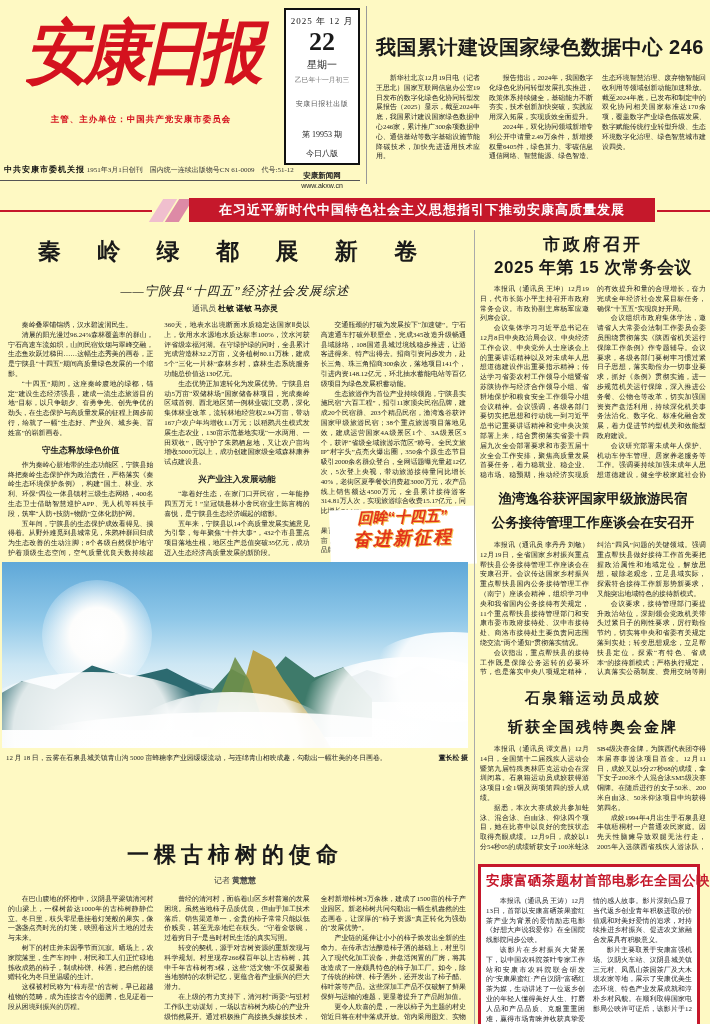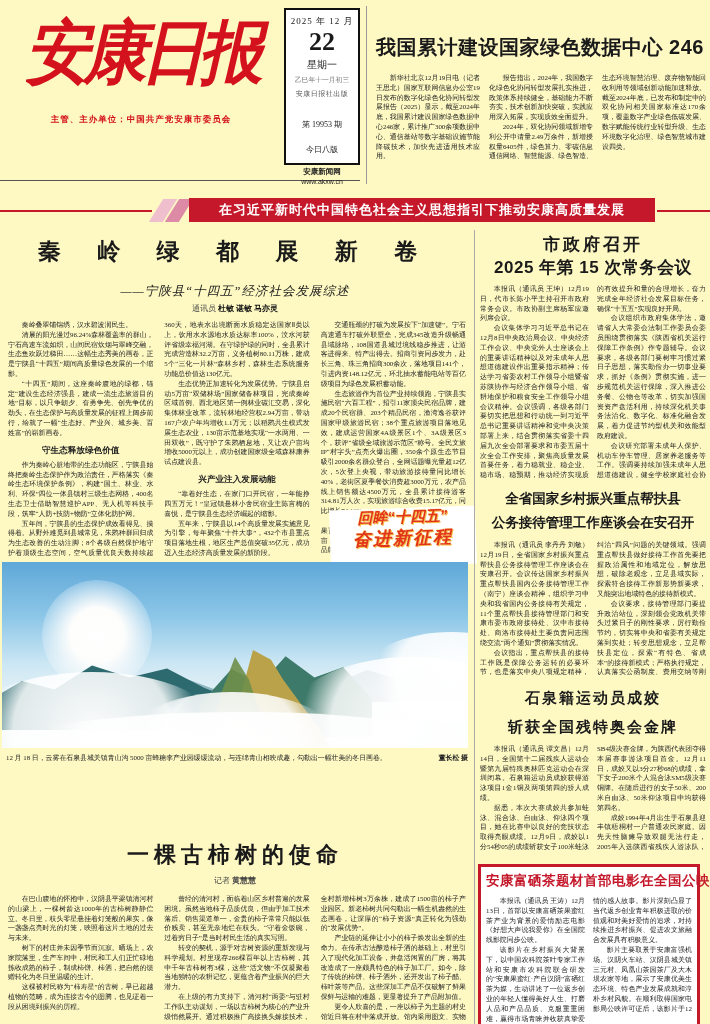--- a/index.html
+++ b/index.html
@@ -17,23 +17,23 @@
               white-space:nowrap;letter-spacing:0;}
   .mast-strip b{font-size:8px;letter-spacing:1px;color:#111;}
   .strip-rule{position:absolute;left:0;top:180px;width:360px;height:1px;background:#555;}
   
   .datebox{position:absolute;left:284px;top:8px;width:72px;height:148px;border:2px solid #111;
            text-align:center;padding-top:5px;background:#fff;}
   .db-month{font-size:9px;letter-spacing:1px;}
   .db-day{font-size:26px;font-weight:bold;line-height:1.1;}
   .db-week{font-size:10px;margin-top:1px;}
   .db-lunar{font-size:6.8px;color:#777;margin-top:3px;}
-  .db-pub{font-size:7px;color:#555;margin-top:4px;letter-spacing:0.5px;}
+  .db-pub{font-size:7px;color:#555;margin-top:14px;letter-spacing:0.5px;}
   .db-issue{font-size:8px;margin-top:20px;}
-  .db-pages{font-size:8px;margin-top:14px;}
+  .db-pages{font-size:8px;margin-top:8px;}
   .db-site{font-size:7.5px;font-weight:bold;margin-top:12px;}
   .db-url{font-size:7px;font-family:"Liberation Sans",sans-serif;margin-top:1px;}
   .head-vrule{position:absolute;left:366px;top:6px;width:1px;height:178px;background:#999;}
   
   .topstory{position:absolute;left:376px;top:34px;width:330px;}
   .topstory h1{margin:0;font-family:"Liberation Sans",sans-serif;font-weight:bold;
                font-size:20px;letter-spacing:0.5px;white-space:nowrap;}
   .topstory .body{margin-top:12px;column-count:3;column-gap:9px;height:96px;overflow:hidden;}
   
   .bt{font-size:6.9px;line-height:1.42;text-align:justify;color:#222;}
@@ -113,20 +113,24 @@
 </style>
 </head>
 <body>
 
 <div class="page">
 
   <div class="mast">
     <div class="mast-title">安康日报</div>
     <div class="mast-sponsor">主管、主办单位：中国共产党安康市委员会</div>
   </div>
+  <div class="mast-strip">
+    <b>中共安康市委机关报</b>
+    <span>1951年3月1日创刊　国内统一连续出版物号CN 61-0009　代号:51-12</span>
+  </div>
   <div class="strip-rule"></div>
 
   <div class="datebox">
     <div class="db-month">2025 年 12 月</div>
     <div class="db-day">22</div>
     <div class="db-week">星期一</div>
     <div class="db-lunar">乙巳年十一月初三</div>
     <div class="db-pub">安康日报社出版</div>
     <div class="db-issue">第 19953 期</div>
     <div class="db-pages">今日八版</div>
@@ -223,21 +227,21 @@
     <div class="l2">2025 年第 15 次常务会议</div>
   </div>
   <div class="rc-body gov-body bt">
     <p>本报讯（通讯员 王坤）12月19日，代市长陈小平主持召开市政府常务会议。市政协副主席杨军应邀列席会议。</p>
     <p>会议集体学习习近平总书记在12月8日中央政治局会议、中央经济工作会议、中央党外人士座谈会上的重要讲话精神以及对未成年人思想道德建设作出重要指示精神；传达学习省委农村工作领导小组暨省苏陕协作与经济合作领导小组、省耕地保护和粮食安全工作领导小组会议精神。会议强调，各级各部门要切实把思想和行动统一到习近平总书记重要讲话精神和党中央决策部署上来，结合贯彻落实省委十四届九次全会部署要求和市委五届十次全会工作安排，聚焦高质量发展首要任务，着力稳就业、稳企业、稳市场、稳预期，推动经济实现质的有效提升和量的合理增长，奋力完成全年经济社会发展目标任务，确保“十五五”实现良好开局。</p>
     <p>会议组织市政府集体学法，邀请省人大常委会法制工作委员会委员围绕贯彻落实《陕西省机关运行保障工作条例》作专题辅导。会议要求，各级各部门要树牢习惯过紧日子思想，落实勤俭办一切事业要求，抓好《条例》贯彻实施，进一步规范机关运行保障，深入推进公务餐、公物仓等改革，切实加强国资资产盘活利用，持续深化机关事务法治化、数字化、标准化融合发展，着力促进节约型机关和效能型政府建设。</p>
     <p>会议研究部署未成年人保护、机动车停车管理、居家养老服务等工作。强调要持续加强未成年人思想道德建设，健全学校家庭社会协同育人机制，扎实开展打击侵害未成年人犯罪专项行动，为未成年人健康成长营造良好环境。要聚焦解决停车供需矛盾，深入挖掘城镇公共空间潜力，科学合理配置停车资源，严格规范经营管理和停车秩序，更好满足群众合理停车需求。要积极应对人口老龄化，坚持以居家老年人服务需求为导向，充分激发市场、社会、家庭等多元主体的积极性，不断优化资源配置，配套完善服务供给体系，促进养老服务高质量发展。会议还研究了其他事项。</p>
   </div>
 
   <div class="rc-head2">
-    <div>全省国家乡村振兴重点帮扶县</div>
+    <div>渔湾逸谷获评国家甲级旅游民宿</div>
     <div>公务接待管理工作座谈会在安召开</div>
   </div>
   <div class="rc-body forum-body bt">
     <p>本报讯（通讯员 李丹丹 刘敏）12月19日，全省国家乡村振兴重点帮扶县公务接待管理工作座谈会在安康召开。会议传达国家乡村振兴重点帮扶县国内公务接待管理工作（南宁）座谈会精神，组织学习中央和我省国内公务接待有关规定，11个重点帮扶县接待管理部门和安康市委市政府接待处、汉中市接待处、商洛市接待处主要负责同志围绕交流“两个通知”贯彻落实情况。</p>
     <p>会议指出，重点帮扶县的接待工作既是保障公务运转的必要环节，也是落实中央八项规定精神，纠治“四风”问题的关键领域。强调重点帮扶县做好接待工作首先要把握政治属性和地域定位，解放思想，破除老观念，立足县域实际，探索符合接待工作新形势新要求，又能突出地域特色的接待新模式。</p>
     <p>会议要求，接待管理部门要提升政治站位，深刻领会党政机关带头过紧日子的刚性要求，厉行勤俭节约，切实将中央和省委有关规定落到实处；转变思想观念，立足帮扶县定位，探索“有特色、省成本”的接待新模式；严格执行规定，认真落实公函制度、费用交纳等刚性要求，杜绝超标准、搞变通的行为；完善制度措施，细化落实接待标准、经费管理等实操细则，形成闭环管理。</p>
 
   </div>
 
   <div class="rc-head3">

